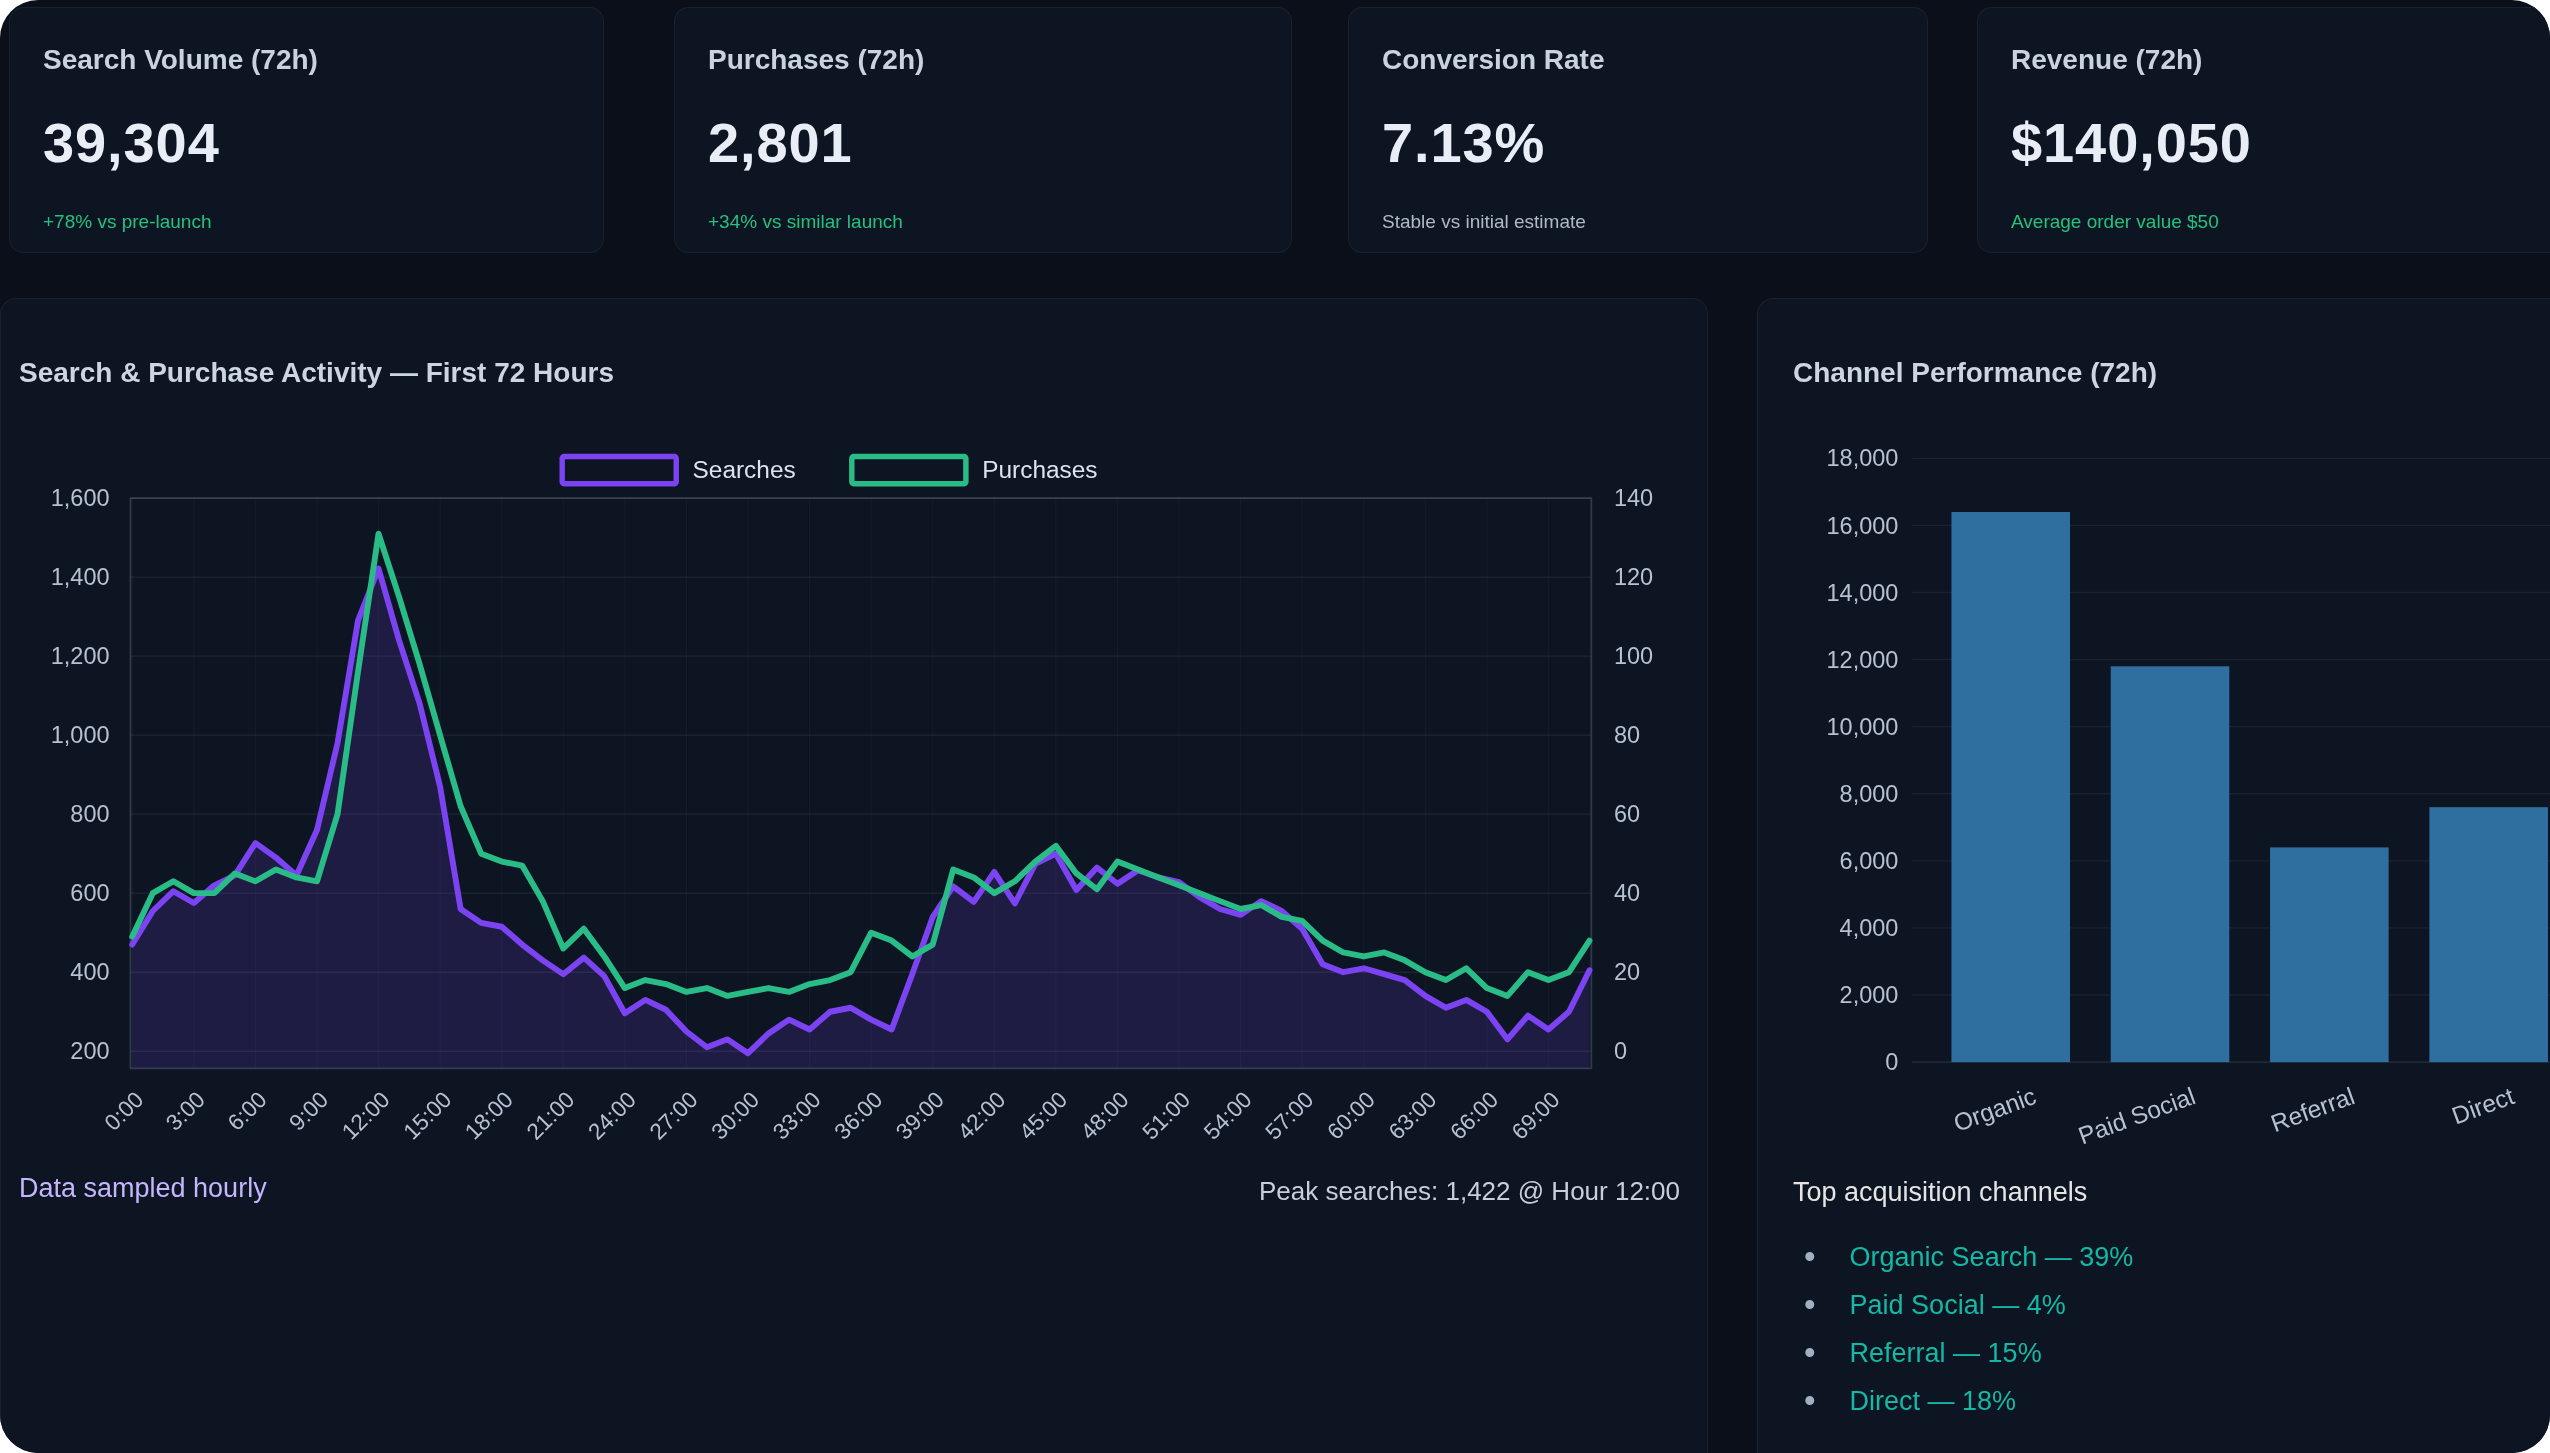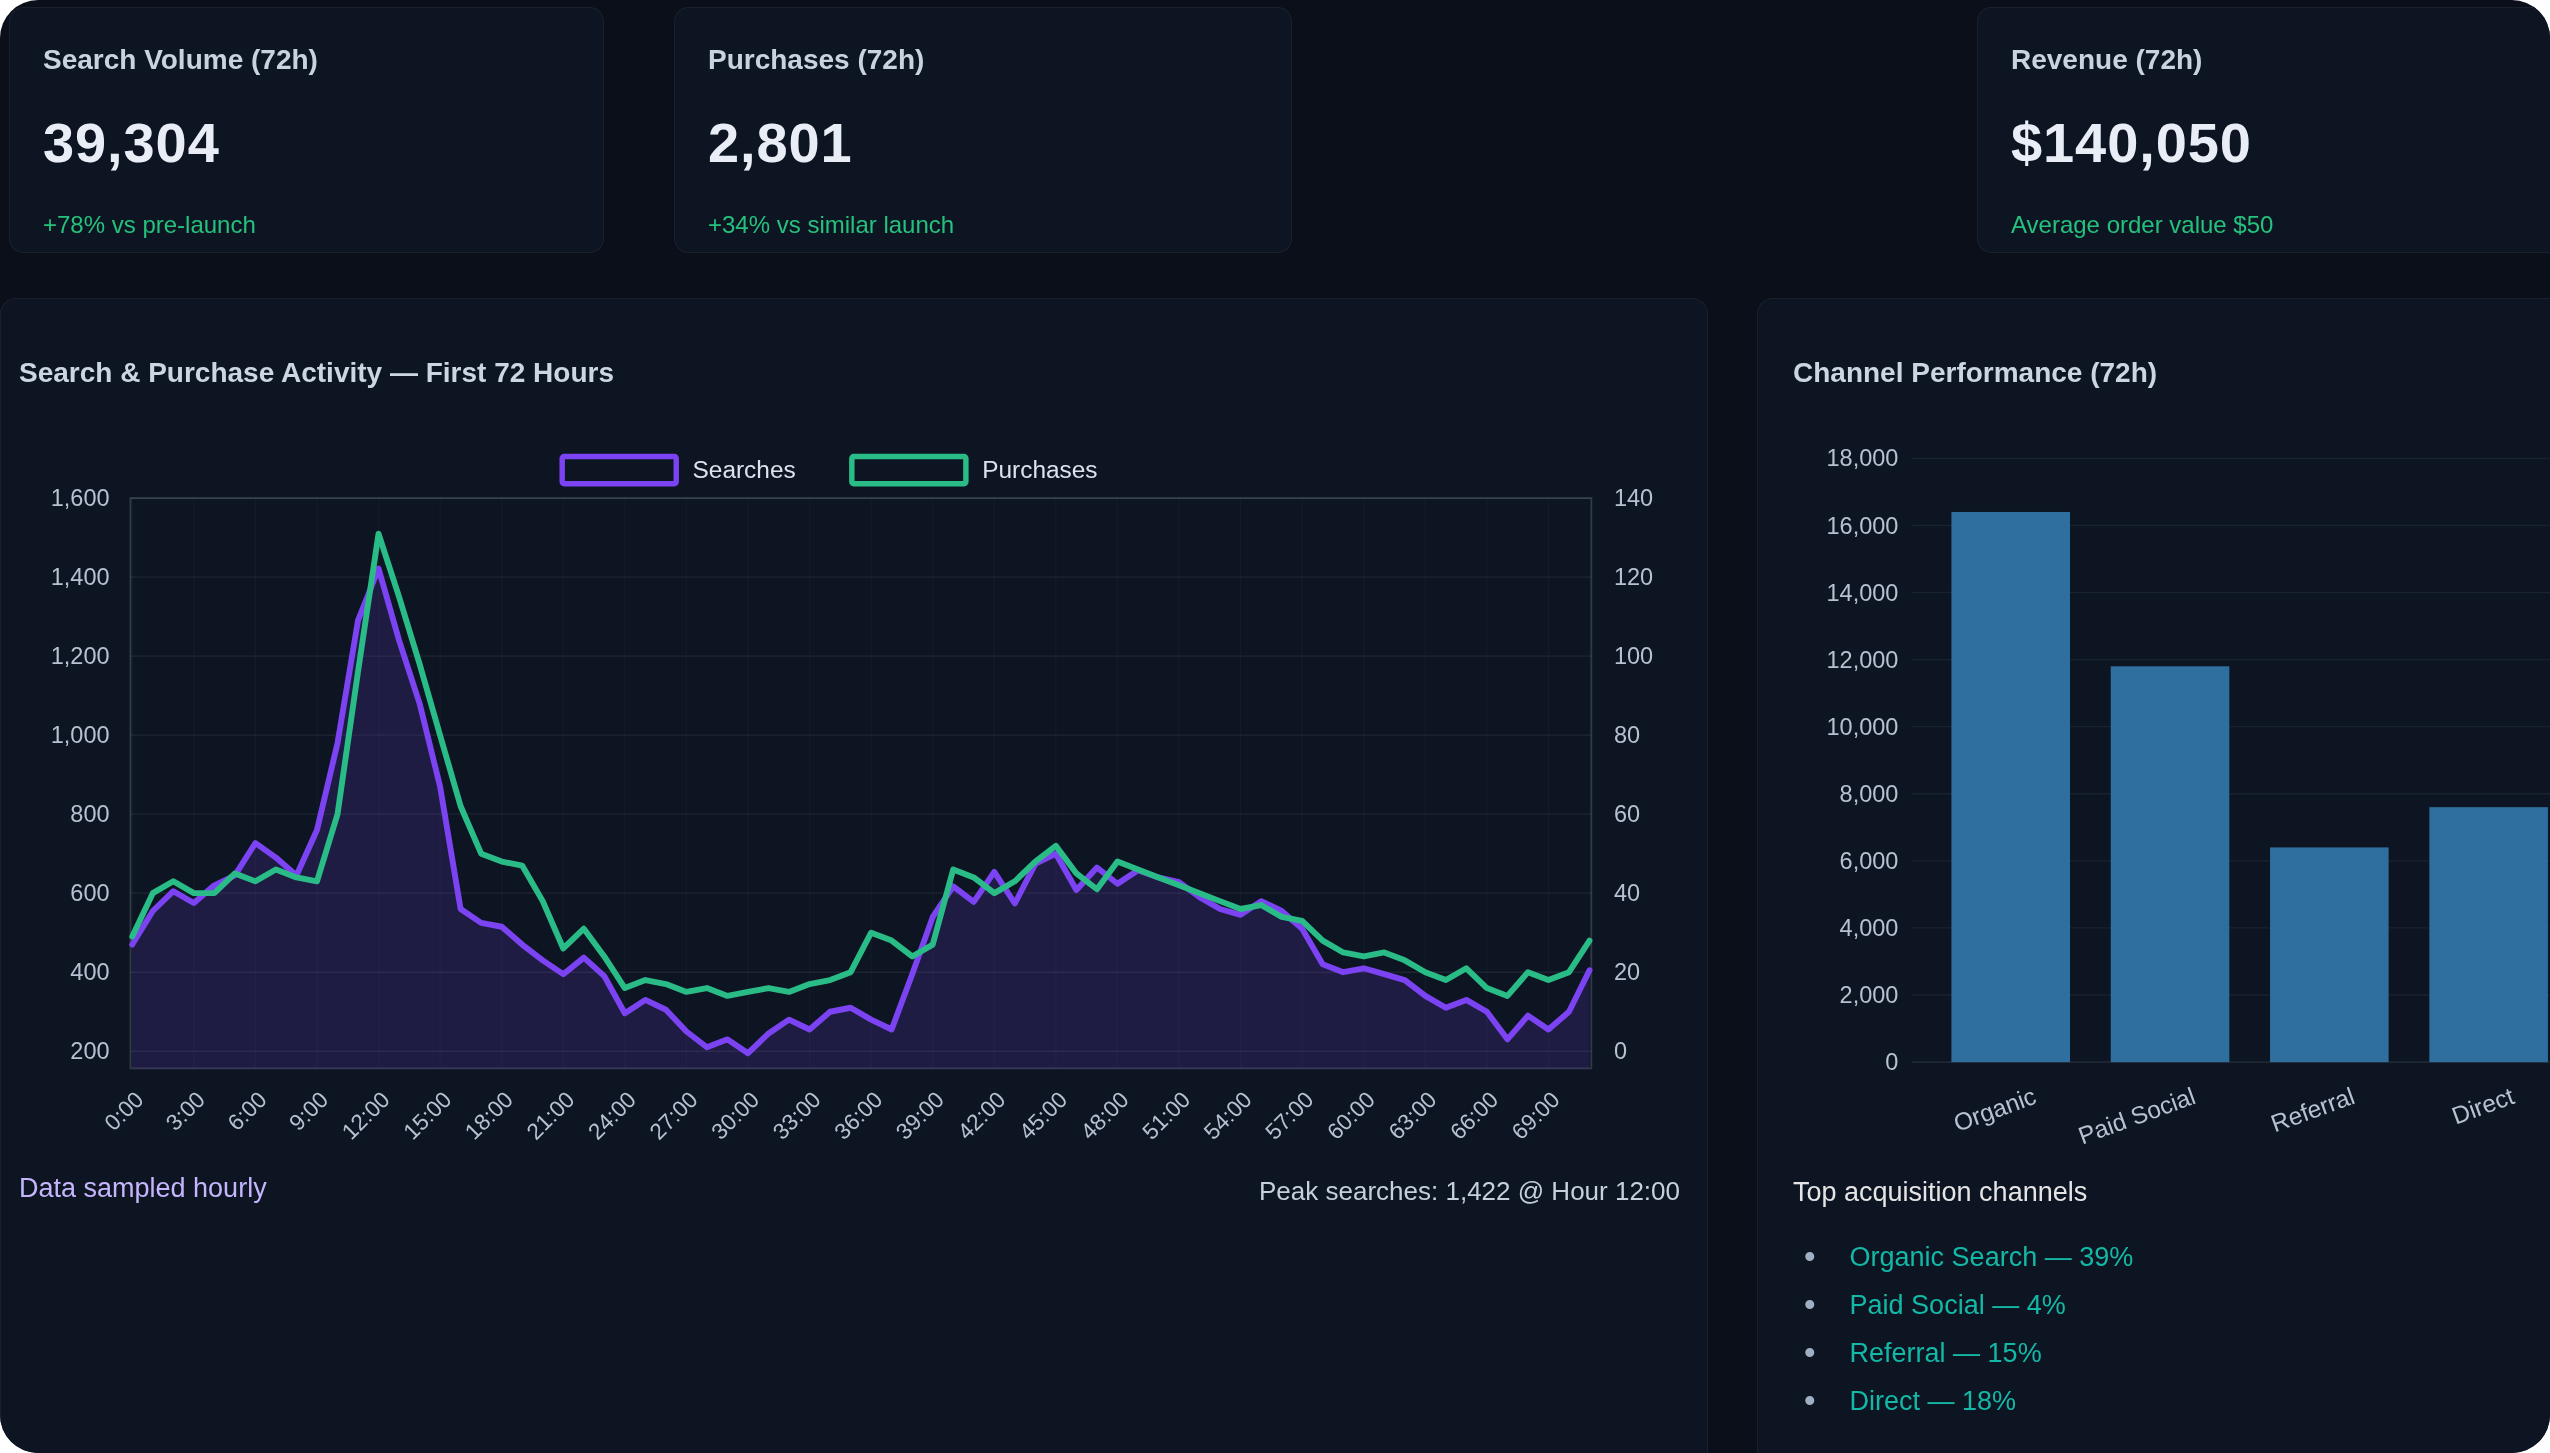--- a/index.html
+++ b/index.html
@@ -8,21 +8,21 @@
     border-radius:38px;overflow:hidden;
     font-family:"Liberation Sans", sans-serif;
   }
   .card{
     position:absolute;top:7.2px;height:246px;box-sizing:border-box;
     background:#0d1522;border:0.9px solid rgba(255,255,255,0.055);
     border-radius:14.5px;padding:25px 33px;
   }
   .card .c-title{font-size:28px;font-weight:700;color:#c9d3e0;margin-top:11px;}
   .card .c-value{font-size:56px;font-weight:600;color:#e9eef6;margin-top:34px;letter-spacing:0.9px;}
-  .card .c-note{font-size:24px;margin-top:36px;}
+  .card .c-note{font-size:19px;margin-top:36px;}
   .c-note.green{color:#25c17d;}
   .c-note.gray{color:#aeb9c7;}
   .panel{
     position:absolute;top:298px;box-sizing:border-box;
     background:#0d1522;border:0.9px solid rgba(255,255,255,0.055);
     border-radius:16.3px;
   }
   .panel-title{position:absolute;margin:0;font-size:28px;font-weight:700;color:#ccd5e2;}
   .panel svg{position:absolute;left:0;top:0;}
   .foot-left{position:absolute;left:18px;top:874px;font-size:27px;color:#c4b5fd;}
@@ -39,20 +39,25 @@
 
   <div class="card" style="left:9px;width:595px;">
     <div class="c-title">Search Volume (72h)</div>
     <div class="c-value">39,304</div>
     <div class="c-note green">+78% vs pre-launch</div>
   </div>
   <div class="card" style="left:674px;width:618px;">
     <div class="c-title">Purchases (72h)</div>
     <div class="c-value">2,801</div>
     <div class="c-note green">+34% vs similar launch</div>
+  </div>
+  <div class="card" style="left:1348px;width:580px;">
+    <div class="c-title">Conversion Rate</div>
+    <div class="c-value">7.13%</div>
+    <div class="c-note gray">Stable vs initial estimate</div>
   </div>
   <div class="card" style="left:1977px;width:597px;">
     <div class="c-title">Revenue (72h)</div>
     <div class="c-value">$140,050</div>
     <div class="c-note green">Average order value $50</div>
   </div>
 
   <section class="panel" style="left:0;width:1708px;height:1222px;">
     <h2 class="panel-title" style="left:18px;top:58px;">Search &amp; Purchase Activity — First 72 Hours</h2>
     <svg width="1708" height="869" viewBox="0 0 1887 960">

